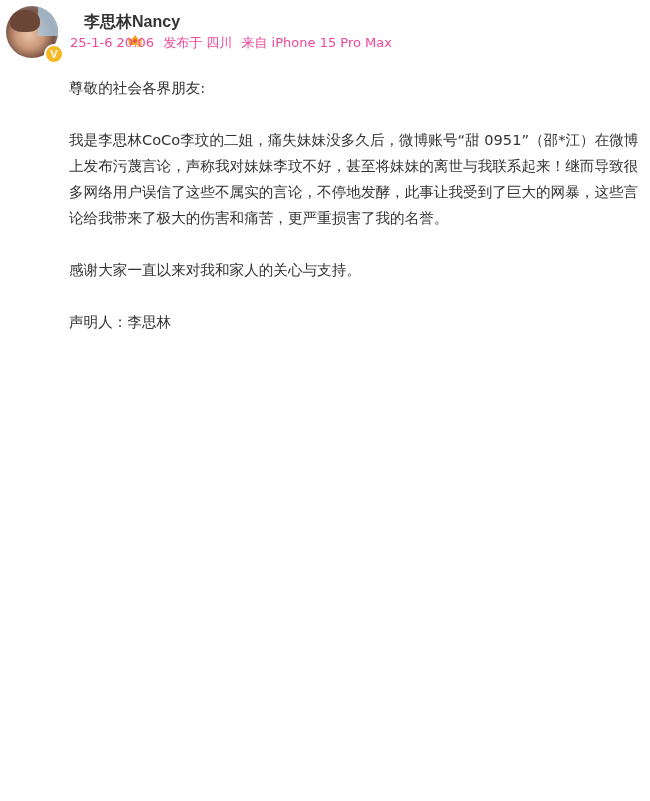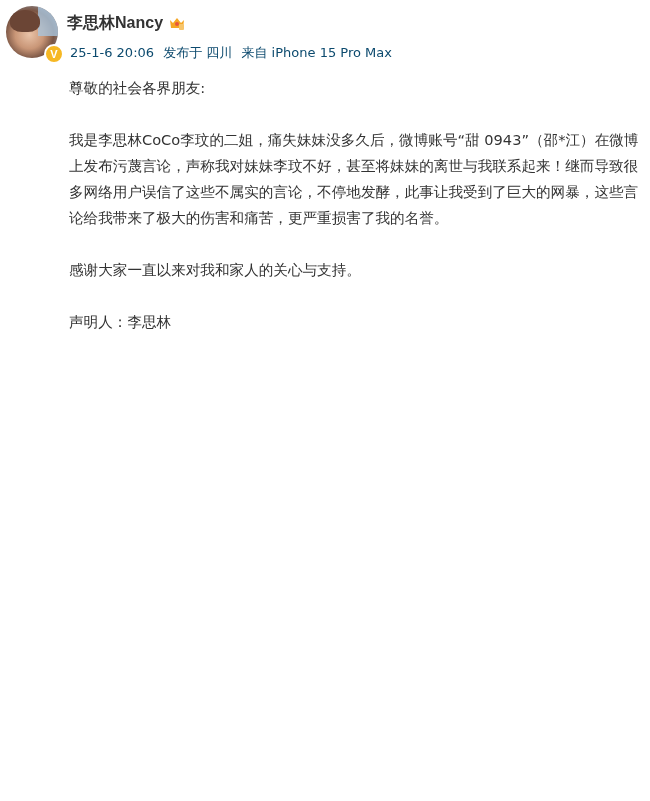--- a/index.html
+++ b/index.html
@@ -7,25 +7,25 @@
       font-family: "DejaVu Sans", "Liberation Sans", sans-serif; color: #333333; }
     .header { position: absolute; left: 0; top: 0; width: 650px; height: 66px; }
     .avatar { position: absolute; left: 6px; top: 6px; width: 52px; height: 52px; border-radius: 50%;
       background: radial-gradient(circle at 45% 55%, #e9c3a8 0%, #c99677 35%, #7a5544 60%, #9bb7cf 100%);
       overflow: hidden; }
     .avatar .hair { position: absolute; left: 4px; top: 4px; width: 30px; height: 22px; border-radius: 50% 50% 40% 40%; background: #6b4535; }
     .avatar .sky { position: absolute; right: 0; top: 0; width: 20px; height: 30px; background: #a9c4dc; opacity: .8; }
     .vbadge { position: absolute; left: 44px; top: 44px; width: 16px; height: 16px; border-radius: 50%;
       background: #f6b824; border: 2px solid #fff; color: #fff; font-size: 11px; font-weight: bold;
       text-align: center; line-height: 16px; font-family: "Liberation Sans", sans-serif; }
-    .name-row { position: absolute; left: 67px; top: 12px; height: 22px; display: flex; align-items: center; }
+    .name-row { position: absolute; left: 84px; top: 12px; height: 22px; display: flex; align-items: center; flex-direction: column; }
     .name { font-size: 16px; font-weight: bold; color: #333333; font-family: "Liberation Sans", "DejaVu Sans", sans-serif; }
     .crown { margin-left: 6px; width: 16px; height: 14px; position: relative; }
     .crown svg { display: block; }
-    .meta { position: absolute; left: 70px; top: 44px; font-size: 13px; color: #0c4a6e; white-space: nowrap; }
+    .meta { position: absolute; left: 70px; top: 34px; font-size: 13px; color: #ec4899; white-space: nowrap; }
     .meta span { margin-right: 5px; }
     .content { position: absolute; left: 69px; top: 68px; width: 572px; font-size: 14.6px; line-height: 26px; color: #333333; }
     .content p { margin: 7px 0 26px 0; }
   </style>
 </head>
 <body>
 
 <div class="header">
   <div class="avatar">
     <div class="sky"></div>
@@ -44,16 +44,16 @@
   </div>
   <div class="meta">
     <span>25-1-6 20:06</span>
     <span>发布于 四川</span>
     <span>来自 iPhone 15 Pro Max</span>
   </div>
 </div>
 
 <div class="content">
   <p>尊敬的社会各界朋友:</p>
-  <p>我是李思林CoCo李玟的二姐，痛失妹妹没多久后，微博账号“甜 0943”（邵*江）在微博上发布污蔑言论，声称我对妹妹李玟不好，甚至将妹妹的离世与我联系起来！继而导致很多网络用户误信了这些不属实的言论，不停地发酵，此事让我受到了巨大的网暴，这些言论给我带来了极大的伤害和痛苦，更严重损害了我的名誉。</p>
+  <p>我是李思林CoCo李玟的二姐，痛失妹妹没多久后，微博账号“甜 0951”（邵*江）在微博上发布污蔑言论，声称我对妹妹李玟不好，甚至将妹妹的离世与我联系起来！继而导致很多网络用户误信了这些不属实的言论，不停地发酵，此事让我受到了巨大的网暴，这些言论给我带来了极大的伤害和痛苦，更严重损害了我的名誉。</p>
   <p>感谢大家一直以来对我和家人的关心与支持。</p>
   <p>声明人：李思林</p>
 </div>
 
 </body></html>

